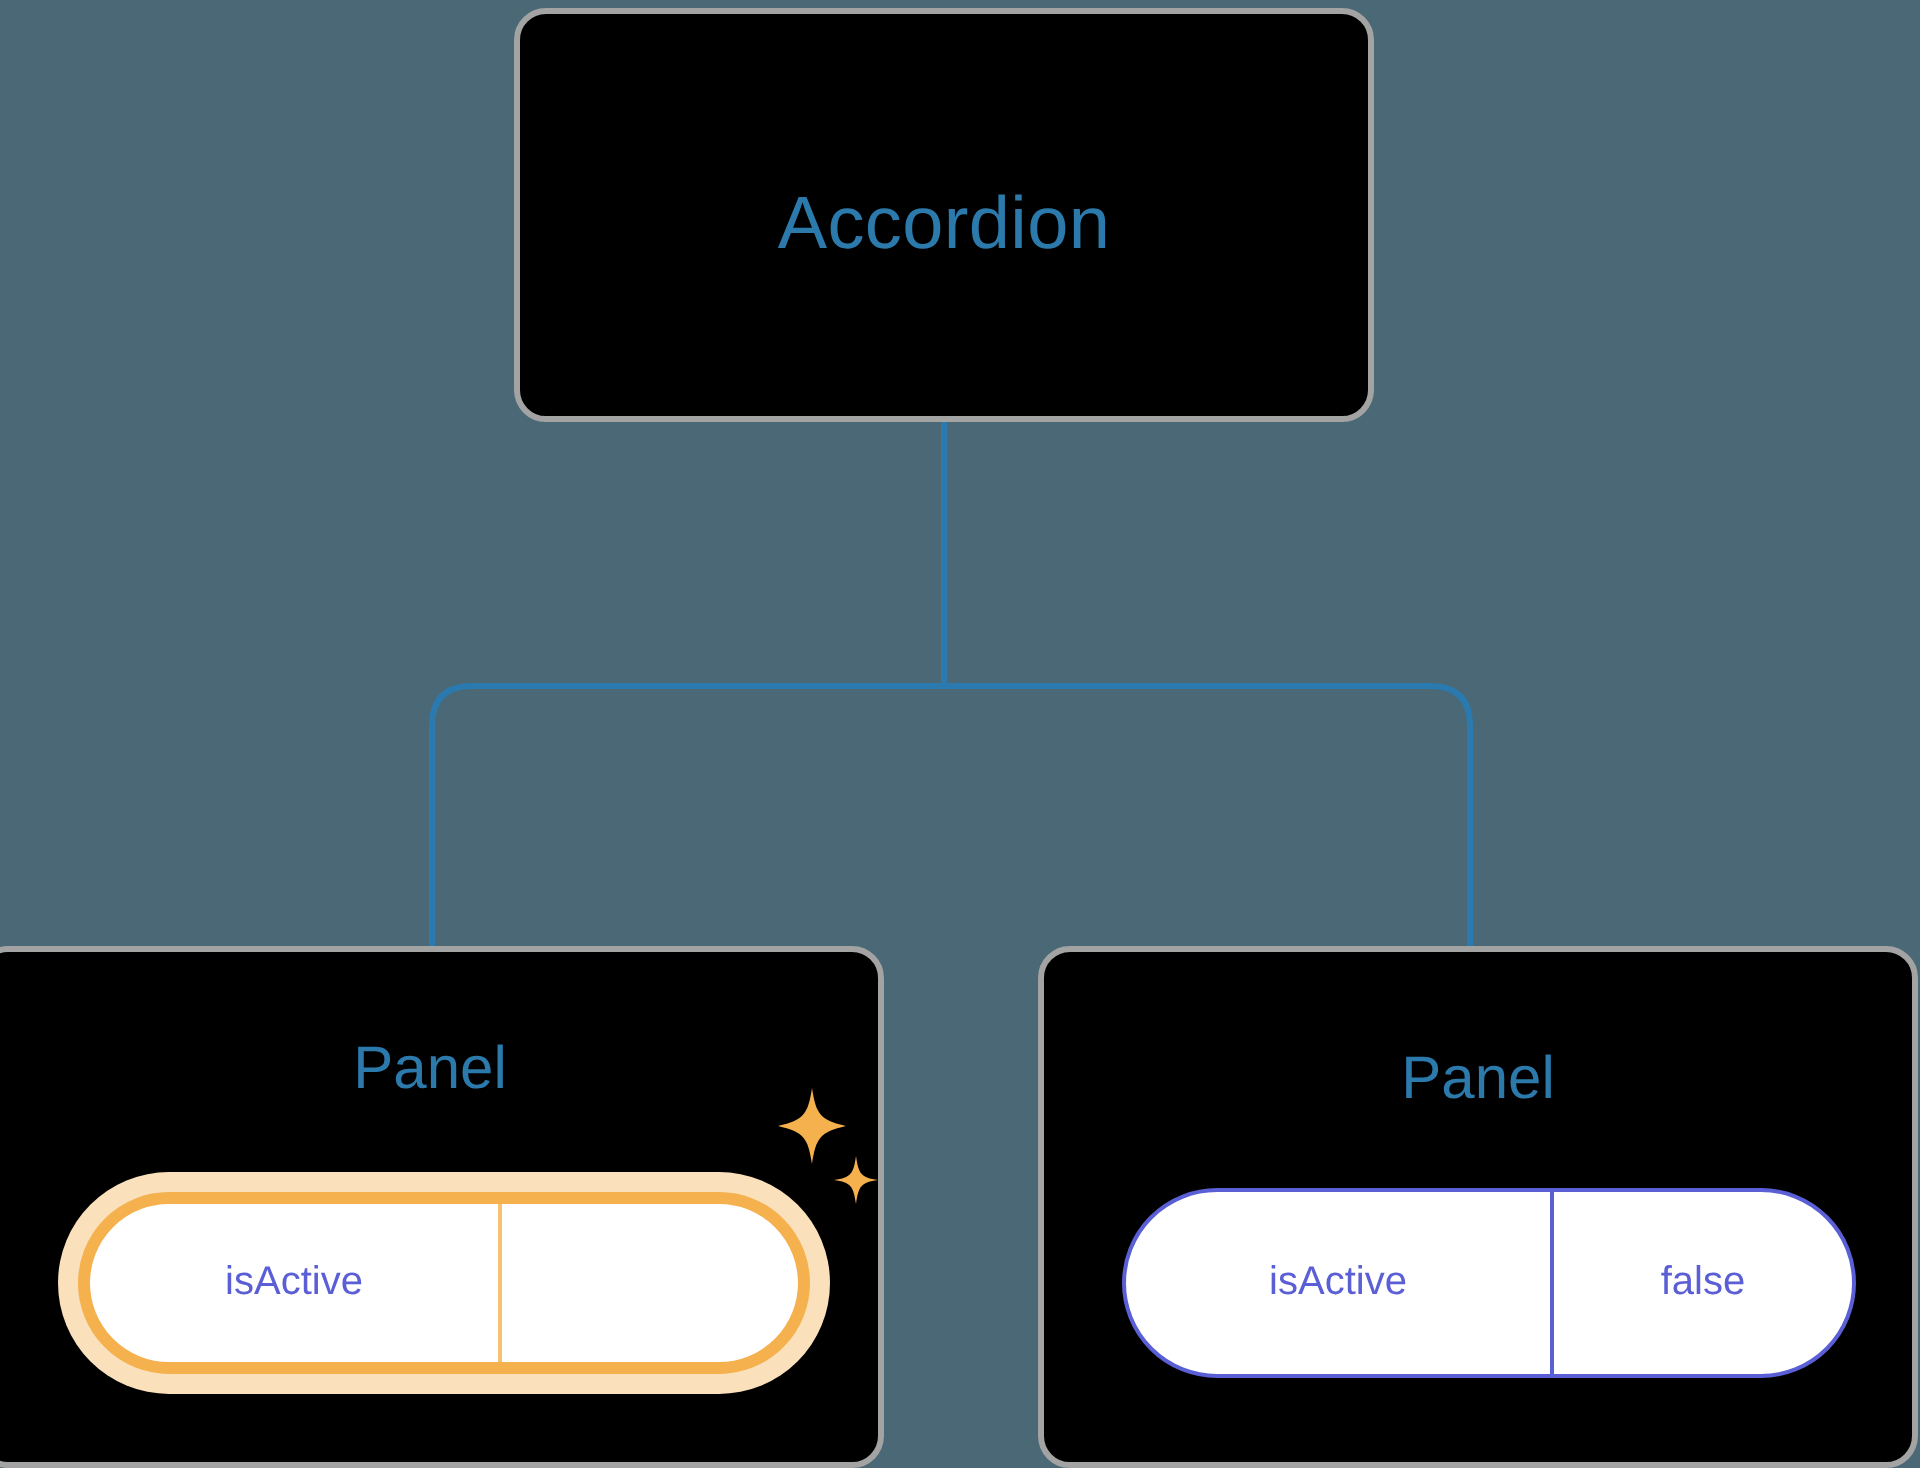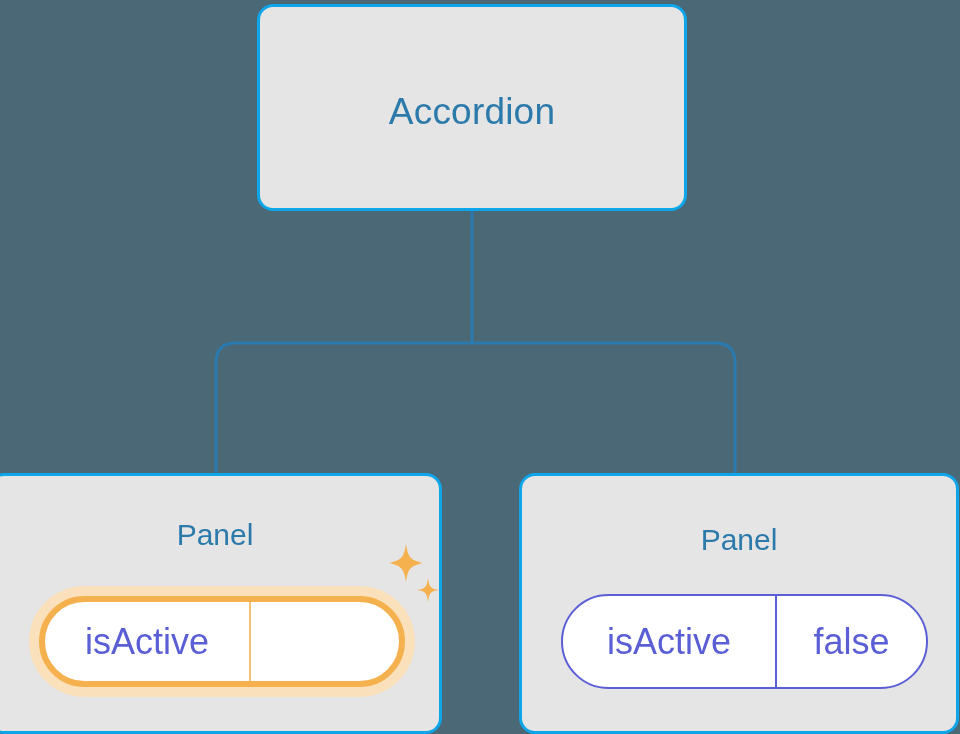--- a/index.html
+++ b/index.html
@@ -25,22 +25,22 @@
     left: 0;
     top: 0;
     width: 960px;
     height: 734px;
     pointer-events: none;
   }
 
   
   .card {
     position: absolute;
-    background: #e5e5e5;
-    border: 3px solid #0ea5e9;
+    background: #000000;
+    border: 3px solid #a3a3a3;
     border-radius: 16px;
     box-sizing: border-box;
   }
 
   .card-root {
     left: 257px;
     top: 4px;
     width: 430px;
     height: 207px;
   }
@@ -89,21 +89,21 @@
     box-sizing: border-box;
     background: #ffffff;
     border-radius: 999px;
     overflow: hidden;
   }
   .pill-key, .pill-val {
     display: flex;
     align-items: center;
     justify-content: center;
     color: #5b5fd6;
-    font-size: 36px;
+    font-size: 20px;
     box-sizing: border-box;
   }
 
   
   .pill-plain {
     left: 39px;
     top: 118px;
     width: 367px;
     height: 95px;
     border: 2px solid #5b5fd6;

